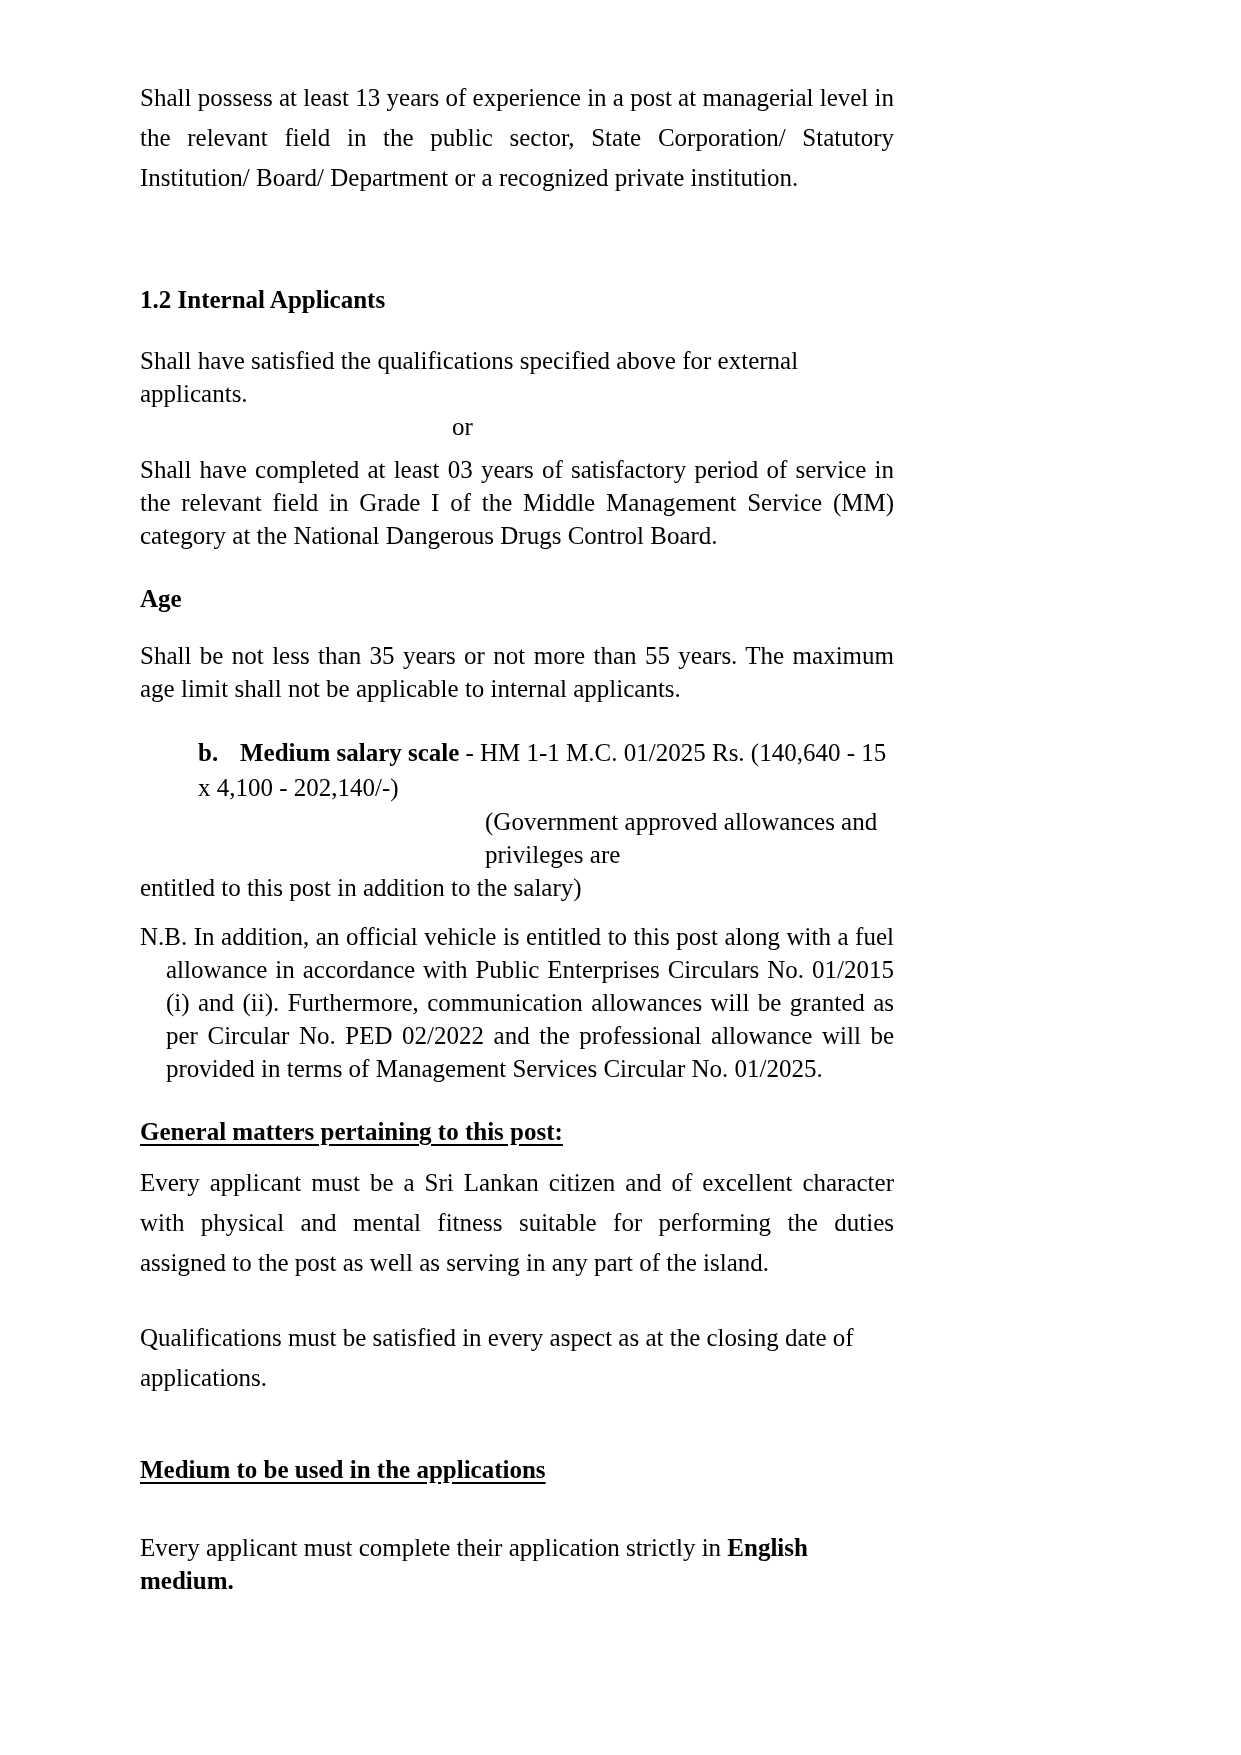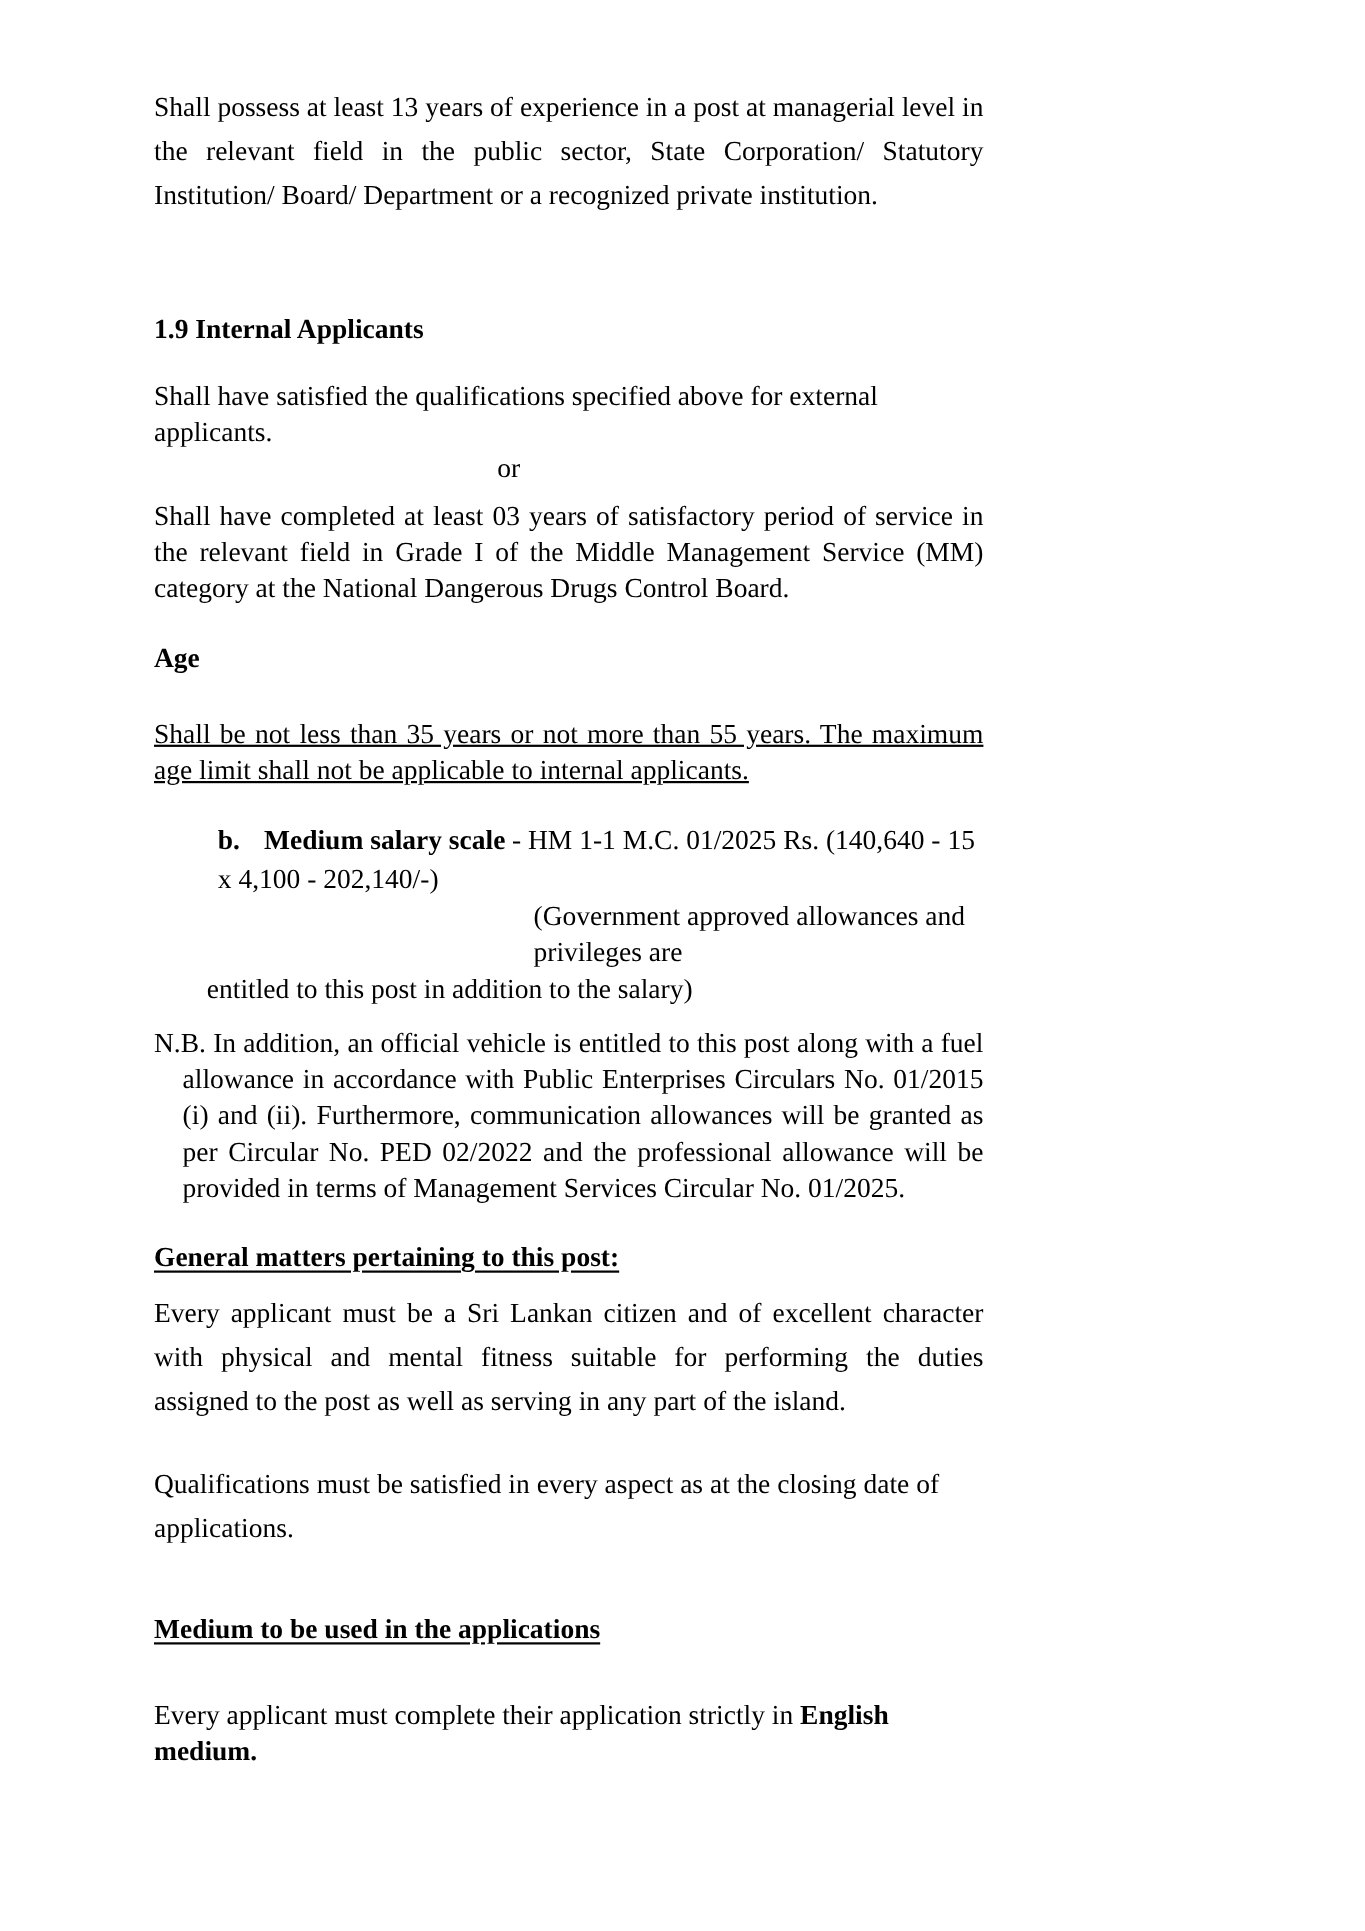--- a/index.html
+++ b/index.html
@@ -42,32 +42,32 @@
     text-decoration: underline;
     text-decoration-thickness: 2px;
     text-underline-offset: 4px;
   }
   .p1 { margin-top: 18px; }
   .h-internal { margin-top: 85px; }
   .p2 { margin-top: 28px; }
   .or-line { margin-top: 0; margin-left: 312px; line-height: 33px; }
   .p3 { margin-top: 10px; }
   .h-age { margin-top: 30px; }
-  .p4 { margin-top: 36px; text-decoration: underline; }
+  .p4 { margin-top: 24px; }
   .salary-list { margin-top: 30px; padding-left: 58px; }
   .list-item { line-height: 35px; }
   .list-item .marker {
     display: inline-block;
     width: 42px;
     font-weight: bold;
   }
   .list-item .label { font-weight: bold; }
   .list-item .value { margin-left: 6px; }
   .gov-line1 { margin-left: 345px; line-height: 33px; }
-  .gov-line2 { line-height: 33px; margin-left: 48px; }
+  .gov-line2 { line-height: 33px; }
   .nb {
     margin-top: 16px;
     line-height: 33px;
     text-align: justify;
     padding-left: 26px;
     text-indent: -26px;
   }
   .h-general { margin-top: 30px; }
   .p5 { margin-top: 15px; }
   .p6 { margin-top: 35px; line-height: 40px; }
@@ -75,21 +75,21 @@
   .p7 { margin-top: 45px; line-height: 33px; }
   .bold { font-weight: bold; }
 </style>
 </head>
 <body>
 
 <div class="page">
 
   <div class="para p1">Shall possess at least 13 years of experience in a post at managerial level in the relevant field in the public sector, State Corporation/ Statutory Institution/ Board/ Department or a recognized private institution.</div>
 
-  <div class="heading h-internal">1.9 Internal Applicants</div>
+  <div class="heading h-internal">1.2 Internal Applicants</div>
 
   <div class="para-single p2">Shall have satisfied the qualifications specified above for external applicants.</div>
 
   <div class="or-line">or</div>
 
   <div class="para-just-single p3">Shall have completed at least 03 years of satisfactory period of service in the relevant field in Grade I of the Middle Management Service (MM) category at the National Dangerous Drugs Control Board.</div>
 
   <div class="heading h-age">Age</div>
 
   <div class="para-just-single p4">Shall be not less than 35 years or not more than 55 years. The maximum age limit shall not be applicable to internal applicants.</div>

